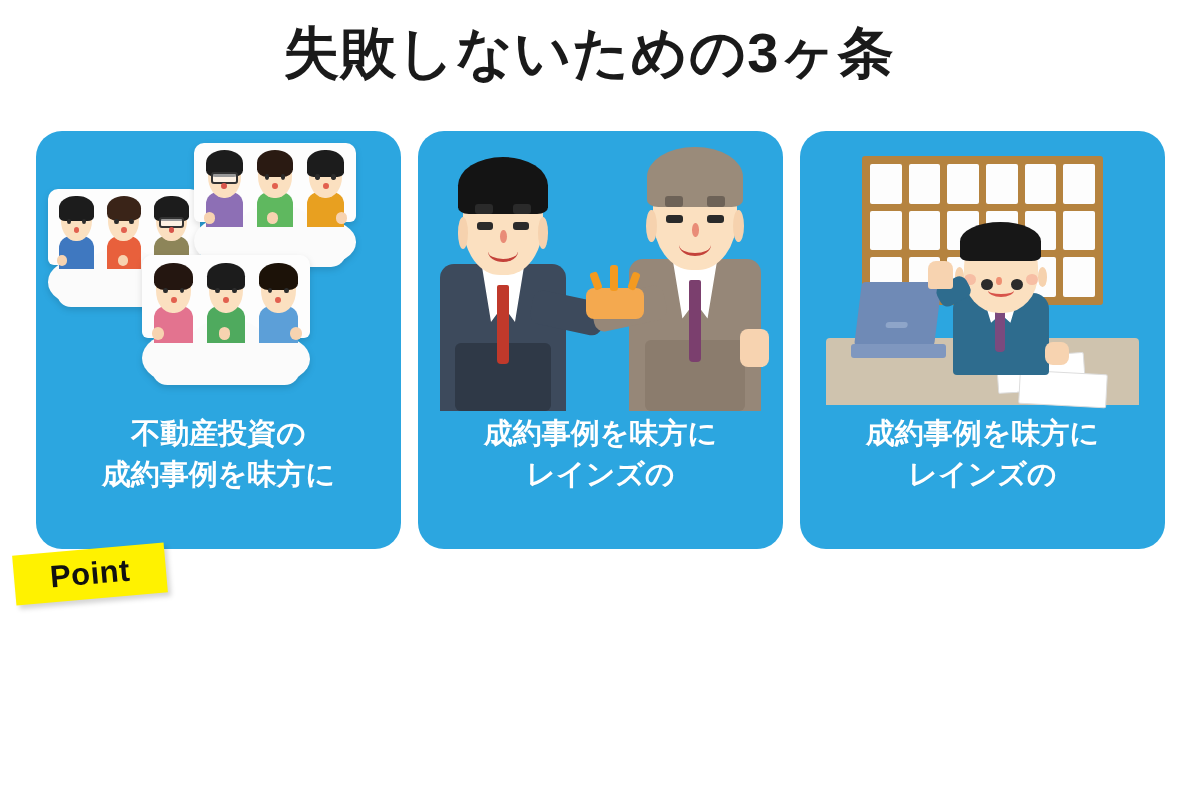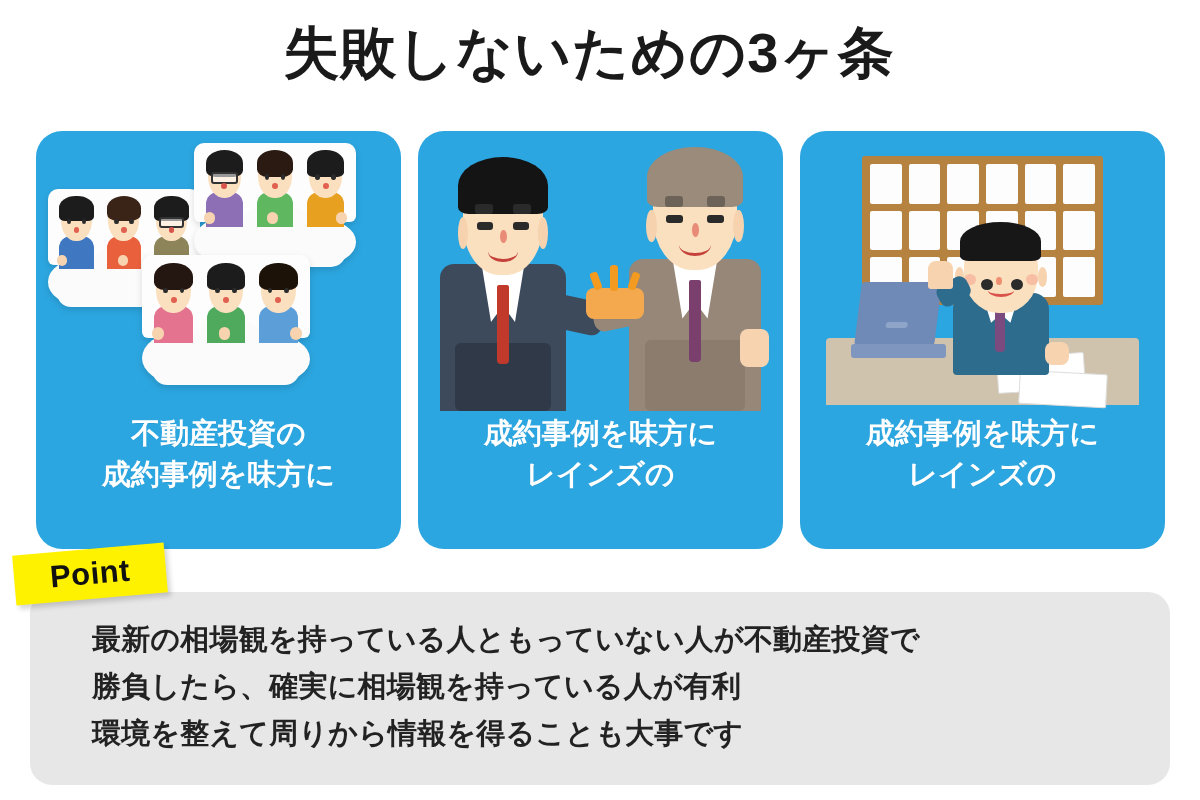--- a/index.html
+++ b/index.html
@@ -399,23 +399,18 @@
         </div>
       </div>
       <div class="card-label">
         <span>成約事例を味方に</span>
         <span>レインズの</span>
       </div>
     </div>
 
   </div>
 
-  <div class="note">
-    <div class="note-line">最新の相場観を持っている人ともっていない人が不動産投資で</div>
-    <div class="note-line">勝負したら、確実に相場観を持っている人が有利</div>
-    <div class="note-line">環境を整えて周りから情報を得ることも大事です</div>
-  </div>
 
   <div class="point-badge">
     <span>Point</span>
   </div>
 
 </div>
 
 </body></html>

